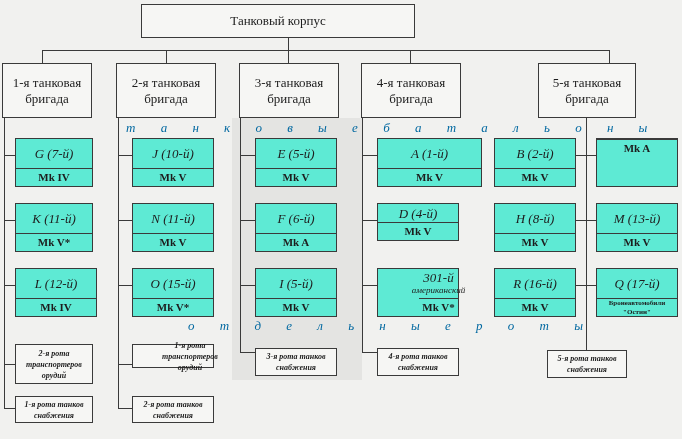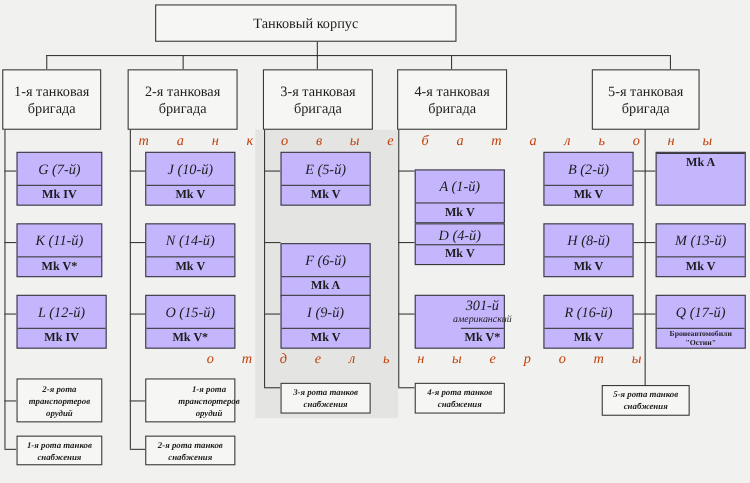--- a/index.html
+++ b/index.html
@@ -15,21 +15,21 @@
     .box {
       position: absolute; box-sizing: border-box;
       border: 1px solid #3a3a3a; background: #f6f6f4;
       display: flex; align-items: center; justify-content: center;
       text-align: center;
     }
     .root { font-size: 13px; }
     .brigade { font-size: 13px; line-height: 16px; flex-direction: column; }
     .bn {
       position: absolute; box-sizing: border-box;
-      border: 1px solid #3a3a3a; background: #c4b5fd;
+      border: 1px solid #3a3a3a; background: #5eead4;
       display: flex; flex-direction: column;
     }
     .bn .name {
       flex: 1; display: flex; align-items: center; justify-content: center;
       font-style: italic; font-size: 13px; flex-direction: column; line-height: 13px;
     }
     .bn .name .sub { font-size: 9px; }
     .bn .tank {
       height: 17px; border-top: 1px solid #3a3a3a;
       display: flex; align-items: center; justify-content: center;
@@ -40,21 +40,21 @@
       position: absolute; box-sizing: border-box;
       border: 1px solid #3a3a3a; background: #f6f6f4;
       display: flex; align-items: center; justify-content: center; flex-direction: column;
       font-style: italic; font-weight: bold; font-size: 8px; line-height: 11px; text-align: center;
     }
     .line { position: absolute; background: #3a3a3a; }
     .h { height: 1px; }
     .v { width: 1px; }
     .label {
       position: absolute; font-style: italic; font-size: 13px; letter-spacing: 11px;
-      white-space: nowrap; color: #c2410c;
+      white-space: nowrap; color: #0369a1;
     }
   </style>
 </head>
 <body>
 
 <div class="canvas">
 
   <div class="shade" style="left:232px; top:118px; width:130px; height:262px;"></div>
 
   <div class="box root" style="left:141px; top:4px; width:274px; height:34px;">
@@ -115,47 +115,47 @@
     <div class="tank">Mk IV</div>
   </div>
 
   <div class="line h" style="left:118px; top:155px; width:14px;"></div>
   <div class="bn" style="left:132px; top:138px; width:82px; height:49px;">
     <div class="name">J (10-й)</div>
     <div class="tank">Mk V</div>
   </div>
   <div class="line h" style="left:118px; top:220px; width:14px;"></div>
   <div class="bn" style="left:132px; top:203px; width:82px; height:49px;">
-    <div class="name">N (14-й)</div>
+    <div class="name">N (11-й)</div>
     <div class="tank">Mk V</div>
   </div>
   <div class="line h" style="left:118px; top:285px; width:14px;"></div>
   <div class="bn" style="left:132px; top:268px; width:82px; height:49px;">
     <div class="name">O (15-й)</div>
     <div class="tank">Mk V*</div>
   </div>
 
   <div class="line h" style="left:240px; top:155px; width:15px;"></div>
   <div class="bn" style="left:255px; top:138px; width:82px; height:49px;">
     <div class="name">E (5-й)</div>
     <div class="tank">Mk V</div>
   </div>
   <div class="line h" style="left:240px; top:220px; width:15px;"></div>
-  <div class="bn" style="left:255px; top:203px; width:82px; height:49px;margin-top:18px;">
+  <div class="bn" style="left:255px; top:203px; width:82px; height:49px;">
     <div class="name">F (6-й)</div>
     <div class="tank">Mk A</div>
   </div>
   <div class="line h" style="left:240px; top:285px; width:15px;"></div>
   <div class="bn" style="left:255px; top:268px; width:82px; height:49px;">
-    <div class="name">I (9-й)</div>
+    <div class="name">I (5-й)</div>
     <div class="tank">Mk V</div>
   </div>
 
   <div class="line h" style="left:362px; top:155px; width:15px;"></div>
-  <div class="bn" style="left:377px; top:138px; width:82px; height:49px;margin-top:16px;">
+  <div class="bn" style="left:377px; top:138px; width:105px; height:49px;">
     <div class="name">A (1-й)</div>
     <div class="tank">Mk V</div>
   </div>
   <div class="line h" style="left:362px; top:220px; width:15px;"></div>
   <div class="bn" style="left:377px; top:203px; width:82px; height:38px;">
     <div class="name">D (4-й)</div>
     <div class="tank">Mk V</div>
   </div>
   <div class="line h" style="left:362px; top:285px; width:15px;"></div>
   <div class="bn" style="left:377px; top:268px; width:82px; height:49px;padding-left:41px;">
@@ -204,21 +204,21 @@
     <span>транспортеров</span>
     <span>орудий</span>
   </div>
   <div class="line h" style="left:4px; top:408px; width:11px;"></div>
   <div class="coy" style="left:15px; top:396px; width:78px; height:27px;">
     <span>1-я рота танков</span>
     <span>снабжения</span>
   </div>
 
   <div class="line h" style="left:118px; top:364px; width:14px;"></div>
-  <div class="coy" style="left:132px; top:344px; width:82px; height:40px;padding-left:34px;">
+  <div class="coy" style="left:132px; top:344px; width:82px; height:24px;padding-left:34px;">
     <span>1-я рота</span>
     <span>транспортеров</span>
     <span>орудий</span>
   </div>
   <div class="line h" style="left:118px; top:408px; width:14px;"></div>
   <div class="coy" style="left:132px; top:396px; width:82px; height:27px;">
     <span>2-я рота танков</span>
     <span>снабжения</span>
   </div>
 

